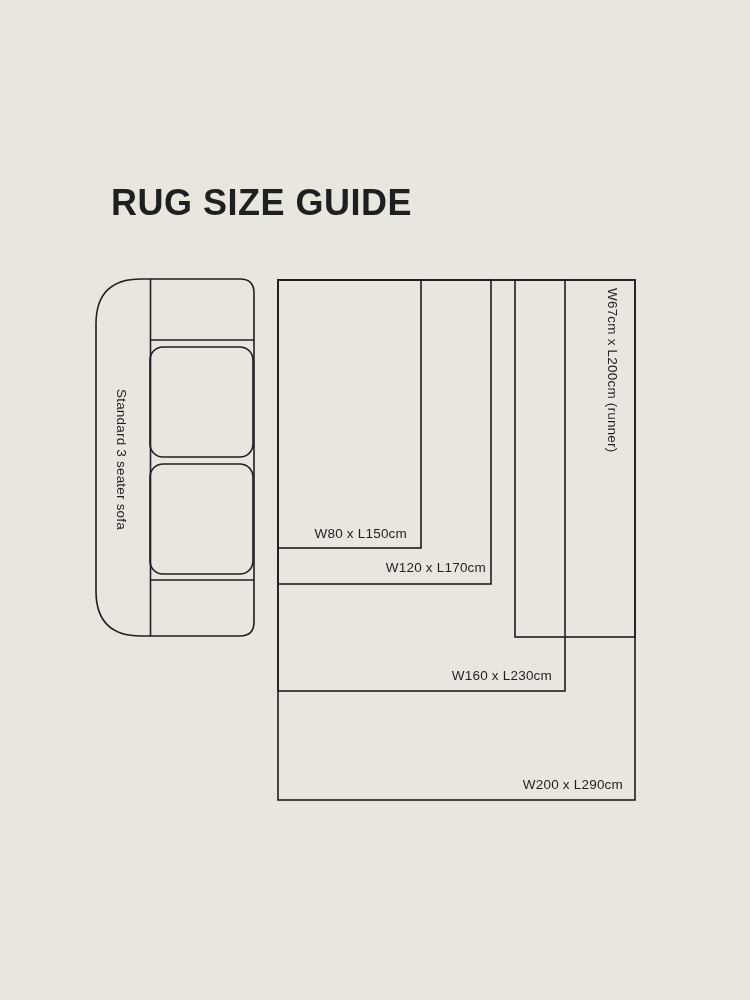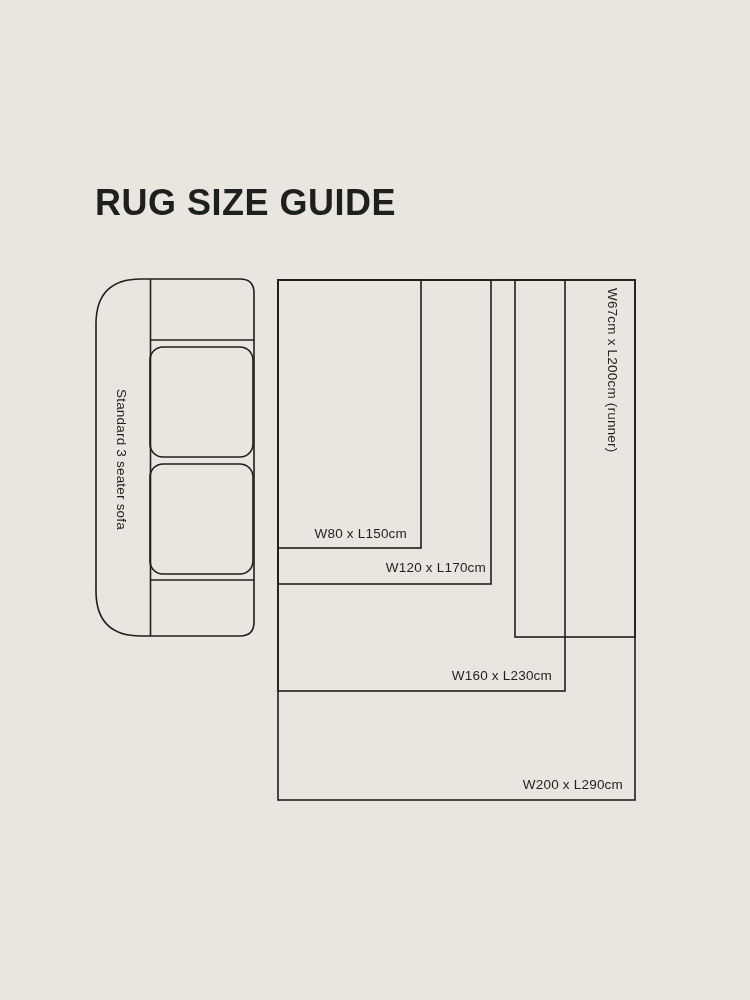--- a/index.html
+++ b/index.html
@@ -10,21 +10,21 @@
   .canvas {
     position: relative;
     width: 750px;
     height: 1000px;
     background: #e9e6df;
     overflow: hidden;
     font-family: "Liberation Sans", sans-serif;
   }
   .page-title {
     position: absolute;
-    left: 95px;
+    left: 111px;
     top: 182px;
     margin: 0;
     font-size: 36px;
     font-weight: 700;
     letter-spacing: 0.5px;
     color: #1f1f1f;
     white-space: nowrap;
   }
   svg.diagram {
     position: absolute;

